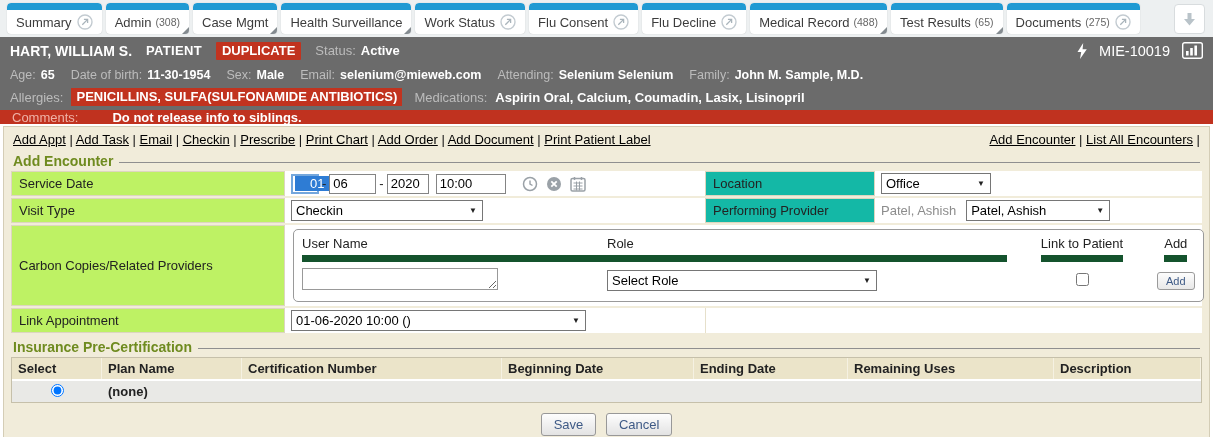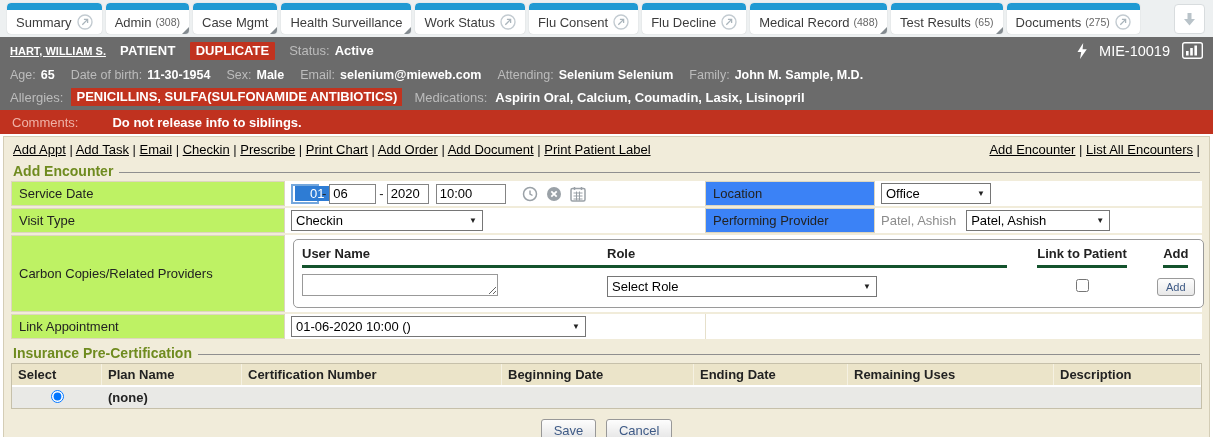--- a/index.html
+++ b/index.html
@@ -19,58 +19,58 @@
   .tab-fold { position:absolute; right:0; bottom:0; width:0; height:0;
     border-left:7px solid transparent; border-bottom:7px solid #848b90; }
   .popout { display:inline-flex; }
   .dl-btn { position:absolute; right:8px; top:4px; width:31px; height:30px;
     background:#fff; border:1px solid #d8dcde; border-radius:4px; cursor:pointer;
     display:flex; align-items:center; justify-content:center; }
 
   
   .phdr { background:#6b6b6b; color:#fff; }
   .phdr-row1 { display:flex; align-items:center; height:27px; padding:0 10px; gap:14px; }
-  .pname { font-weight:bold; font-size:11px;text-decoration:underline; }
+  .pname { font-weight:bold; font-size:14px; }
   .ptype { font-weight:bold; letter-spacing:.3px; }
   .badge-dup { background:#c1331f; font-weight:bold; padding:1px 6px 2px; border-radius:1px; }
   .glabel { color:#bcbcbc; }
   .phdr-spacer { flex:1; }
   .chart-id { font-size:14.5px; display:flex; align-items:center; gap:12px; }
   .phdr-row2 { display:flex; align-items:center; height:22px; padding:0 10px; gap:16px;
     font-size:12.5px; }
   .pair { display:flex; gap:5px; white-space:nowrap; }
   .pair b { font-weight:bold; }
   .phdr-row3 { display:flex; align-items:center; height:24px; padding:0 10px 2px; gap:8px;
     font-size:13px; }
   .allergy-box { background:#c1331f; font-weight:bold; padding:1px 5px 2px; }
   .meds { font-weight:bold; }
 
   
-  .comments { background:#c0321f; height:24px; display:flex; align-items:center;
+  .comments { background:#c0321f; height:14px; display:flex; align-items:center;
     padding:0 12px; gap:34px; }
   .comments .clabel { color:#efb2a7; }
   .comments .ctext { color:#fff; font-weight:bold; }
 
   
   .content { background:#f1ecda; border:1px solid #d4cdb6; margin:2px 3px 0;
     padding:3px 7px 6px; min-height:294px; }
   .linkrow { display:flex; justify-content:space-between; padding:2px 2px 5px; }
   .lk { color:#000000; text-decoration:underline; cursor:pointer; }
   .linkrow .item::after { content:" | "; color:#111; }
   .links-left .item:last-child::after { content:""; }
 
   .sec-hdr { display:flex; align-items:center; gap:6px; padding:1px 2px 2px; }
   .sec-title { color:#6f8b1f; font-weight:bold; font-size:14px; white-space:nowrap; }
   .sec-rule { flex:1; border-top:1px solid #8f8f8f; margin-top:3px; }
 
   
   .frow { display:flex; align-items:stretch; background:#fff; border-bottom:2px solid #f1ecda; }
   .flbl { flex:0 0 274px; background:#bef264; border:1px solid #ddd6bf; padding:4px 7px; }
   .fval-left { flex:0 0 420px; display:flex; align-items:center; padding:2px 6px; gap:2px; }
-  .flbl2 { flex:0 0 170px; background:#3b82f6; border:1px solid #ddd6bf; padding:4px 7px; }
+  .flbl2 { flex:0 0 170px; background:#14b8a6; border:1px solid #ddd6bf; padding:4px 7px; }
   .fval2 { flex:1; display:flex; align-items:center; padding:2px 6px; gap:10px; }
   .fval-wide { flex:1; padding:4px 10px 4px 8px; }
 
   .txtbox { display:inline-flex; align-items:center; width:28px; height:20px;
     border:2px solid #74a7dc; background:#fff; padding:0 2px; }
   .txtbox .hl { background:#2e7cd4; color:#fff; padding:0 15px; }
   .din { height:20px; border:1px solid #848484; padding:0 3px; font:13px "Liberation Sans",sans-serif; }
   .din.day { width:47px; } .din.year { width:42px; } .din.time { width:70px; margin-left:5px; }
   .dash { margin:0 1px; }
   .dticons { display:flex; gap:8px; margin-left:14px; align-items:center; }
@@ -81,21 +81,21 @@
     font-size:8px; color:#222; pointer-events:none; }
   select.sel { appearance:none; -webkit-appearance:none; height:21px; background:#fff;
     border:1px solid #767676; font:13px "Liberation Sans",sans-serif; padding:0 18px 0 4px; }
   .w-location { width:110px; } .w-visit { width:192px; } .w-provider { width:144px; }
   .w-linkappt { width:295px; } .w-role { width:270px; }
   .gray-provider { color:#8c8c8c; }
 
   
   .cc-panel { border:1px solid #9a9a9a; border-radius:5px; background:#fff; padding:3px 8px 6px; }
   .cc-grid { display:grid; grid-template-columns:305px 400px 150px 1fr; align-items:center; }
-  .cc-head { font-weight:bold; padding:3px 0 4px; border-bottom:3px solid #14532d; }
+  .cc-head { font-weight:normal; padding:3px 0 4px; border-bottom:7px solid #14532d; }
   .cc-head.c, .cc-cell.c { text-align:center; justify-self:center; }
   .cc-cell { padding:6px 0 2px; }
   textarea.cc-user { width:196px; height:22px; border:1px solid #999; resize:both;
     font:13px "Liberation Sans",sans-serif; padding:1px 3px; }
   .btn-sm { font:11px "Liberation Sans",sans-serif; padding:2px 8px; color:#3e5a86;
     background:linear-gradient(#fdfdfd,#e8e8e8); border:1px solid #9a9a9a; border-radius:3px; cursor:pointer; }
 
   
   .ins-table { border:1px solid #c6c0aa; background:#fff; }
   .ins-grid { display:grid; grid-template-columns:90px 140px 260px 192px 154px 206px 1fr; }

